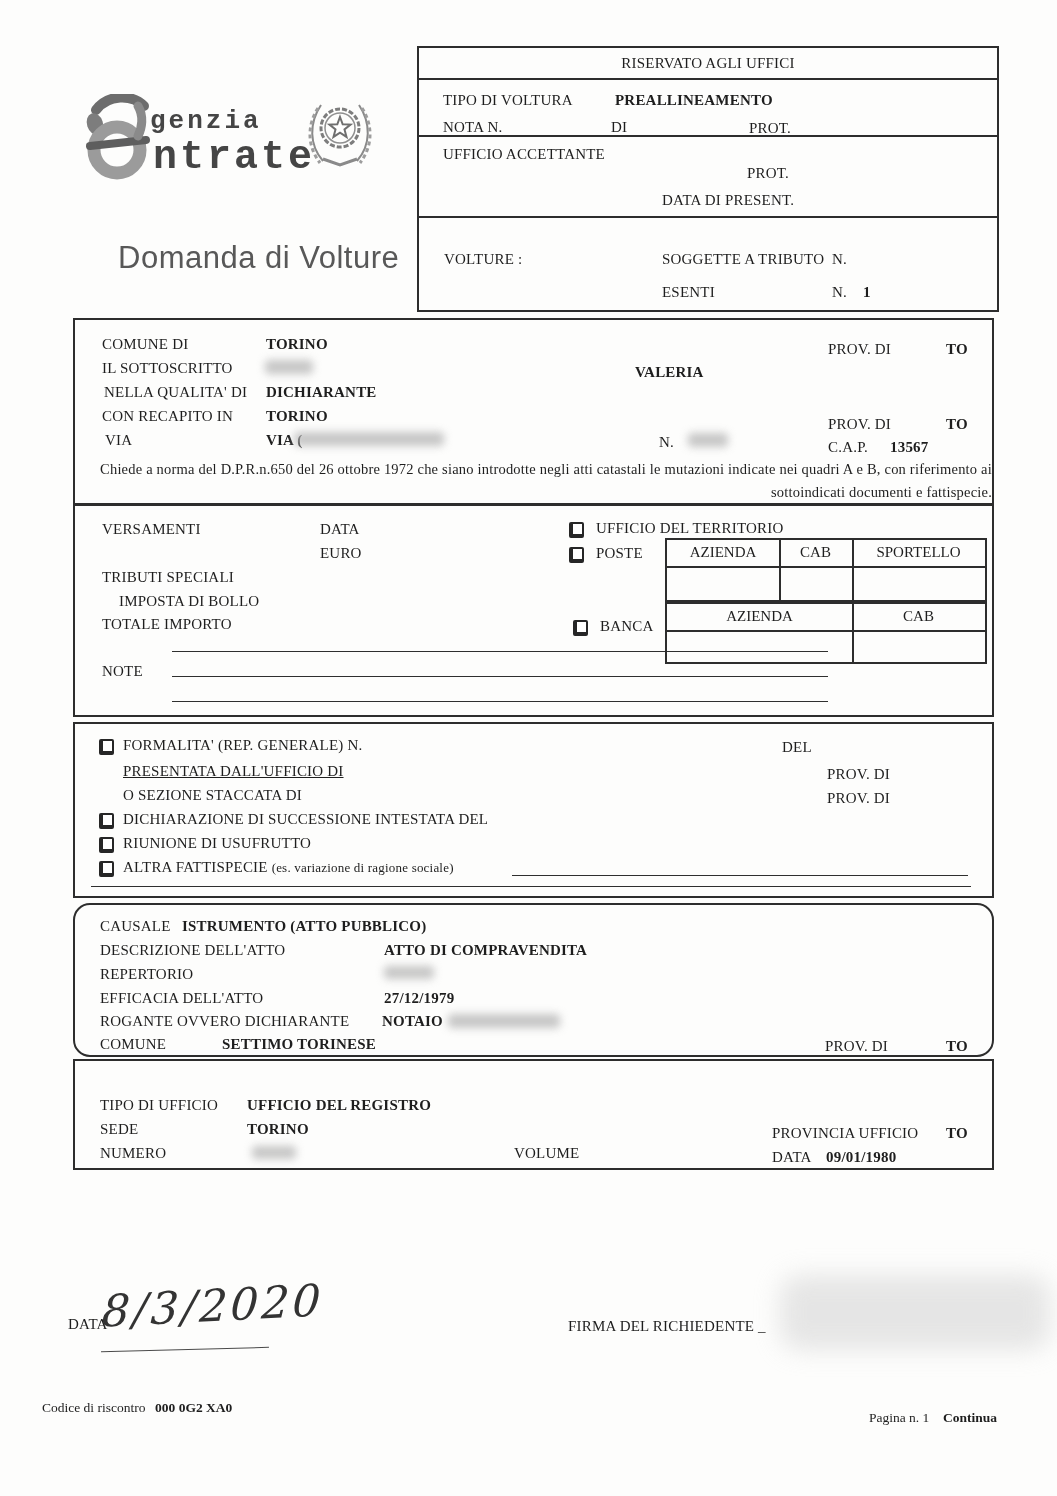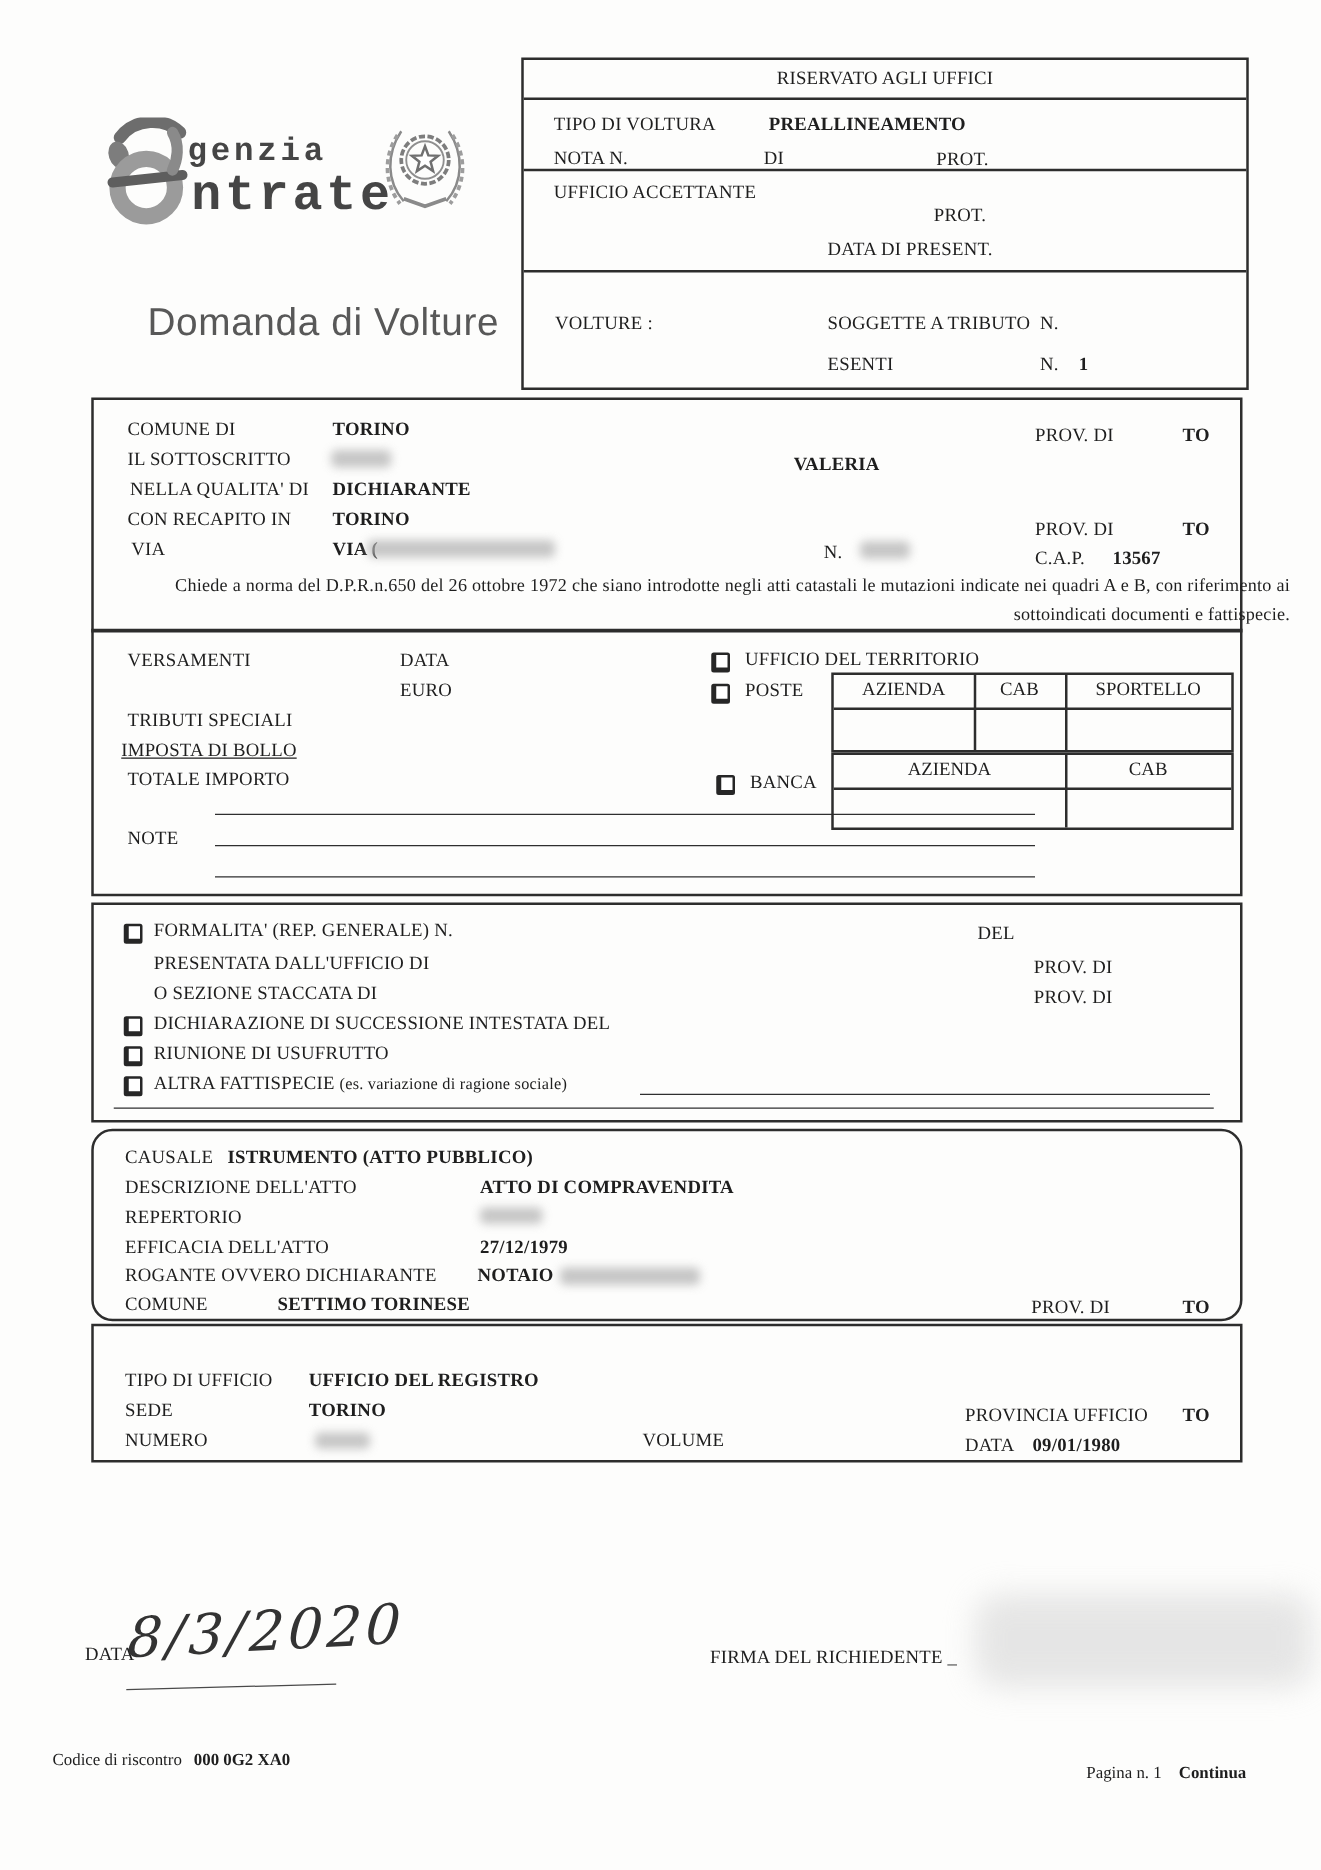--- a/index.html
+++ b/index.html
@@ -90,29 +90,29 @@
     <span class="lbl v" style="left:191px;top:88px;">TORINO</span>
     <span class="lbl" style="left:753px;top:96px;">PROV. DI</span>
     <span class="lbl v" style="left:871px;top:96px;">TO</span>
     <span class="lbl" style="left:30px;top:112px;">VIA</span>
     <span class="lbl v" style="left:191px;top:112px;">VIA (</span>
     <span class="redact" style="left:219px;top:112px;width:150px;height:14px;"></span>
     <span class="lbl" style="left:584px;top:114px;">N.</span>
     <span class="redact" style="left:613px;top:113px;width:40px;height:14px;"></span>
     <span class="lbl" style="left:753px;top:119px;">C.A.P.</span>
     <span class="lbl v" style="left:815px;top:119px;">13567</span>
-    <div class="lbl" style="left:24px;top:138px;width:893px;white-space:normal;font-size:14.5px;line-height:1.6;margin-left:40px;">Chiede a norma del D.P.R.n.650 del 26 ottobre 1972 che siano introdotte negli atti catastali le mutazioni indicate nei quadri A e B, con riferimento ai sottoindicati documenti e fattispecie.</div>
+    <div class="lbl" style="left:24px;top:138px;width:893px;white-space:normal;font-size:14.5px;line-height:1.6;">Chiede a norma del D.P.R.n.650 del 26 ottobre 1972 che siano introdotte negli atti catastali le mutazioni indicate nei quadri A e B, con riferimento ai sottoindicati documenti e fattispecie.</div>
   </div>
 
   <div class="box" style="left:73px;top:503px;width:917px;height:210px;">
     <span class="lbl" style="left:27px;top:16px;">VERSAMENTI</span>
     <span class="lbl" style="left:245px;top:16px;">DATA</span>
     <span class="lbl" style="left:245px;top:40px;">EURO</span>
     <span class="lbl" style="left:27px;top:64px;">TRIBUTI SPECIALI</span>
-    <span class="lbl" style="left:22px;top:88px;text-decoration:underline;">IMPOSTA DI BOLLO</span>
+    <span class="lbl" style="left:44px;top:88px;">IMPOSTA DI BOLLO</span>
     <span class="lbl" style="left:27px;top:111px;">TOTALE IMPORTO</span>
     <div class="wline" style="left:97px;top:146px;width:656px;"></div>
     <span class="lbl" style="left:27px;top:158px;">NOTE</span>
     <div class="wline" style="left:97px;top:171px;width:656px;"></div>
     <div class="wline" style="left:97px;top:196px;width:656px;"></div>
 
     <span class="cb" style="left:494px;top:17px;"></span>
     <span class="lbl" style="left:521px;top:15px;">UFFICIO DEL TERRITORIO</span>
     <span class="cb" style="left:494px;top:42px;"></span>
     <span class="lbl" style="left:521px;top:40px;">POSTE</span>
@@ -134,21 +134,21 @@
       <span class="th" style="left:185px;width:133px;">CAB</span>
       <span class="vdiv" style="left:185px;"></span>
       <span class="hdiv" style="top:26px;"></span>
     </div>
   </div>
 
   <div class="box" style="left:73px;top:722px;width:917px;height:172px;">
     <span class="cb" style="left:24px;top:15px;"></span>
     <span class="lbl" style="left:48px;top:13px;">FORMALITA' (REP. GENERALE) N.</span>
     <span class="lbl" style="left:707px;top:15px;">DEL</span>
-    <span class="lbl" style="left:48px;top:39px;">PRESENTATA DALL'UFFICIO DI</span>
+    <span class="lbl" style="left:48px;top:39px;text-decoration:underline;">PRESENTATA DALL'UFFICIO DI</span>
     <span class="lbl" style="left:752px;top:42px;">PROV. DI</span>
     <span class="lbl" style="left:48px;top:63px;">O SEZIONE STACCATA DI</span>
     <span class="lbl" style="left:752px;top:66px;">PROV. DI</span>
     <span class="cb" style="left:24px;top:89px;"></span>
     <span class="lbl" style="left:48px;top:87px;">DICHIARAZIONE DI SUCCESSIONE INTESTATA DEL</span>
     <span class="cb" style="left:24px;top:113px;"></span>
     <span class="lbl" style="left:48px;top:111px;">RIUNIONE DI USUFRUTTO</span>
     <span class="cb" style="left:24px;top:137px;"></span>
     <span class="lbl" style="left:48px;top:135px;">
       <span>ALTRA FATTISPECIE</span>

